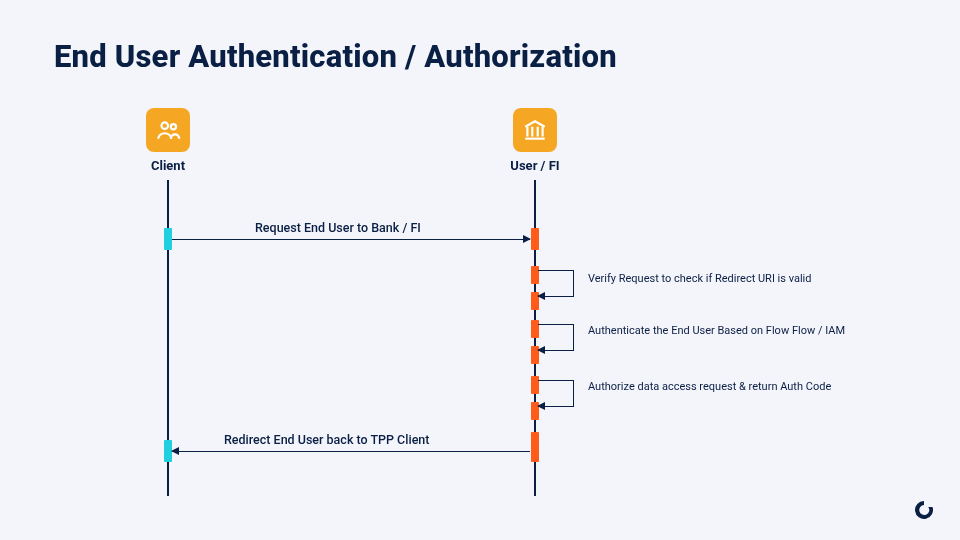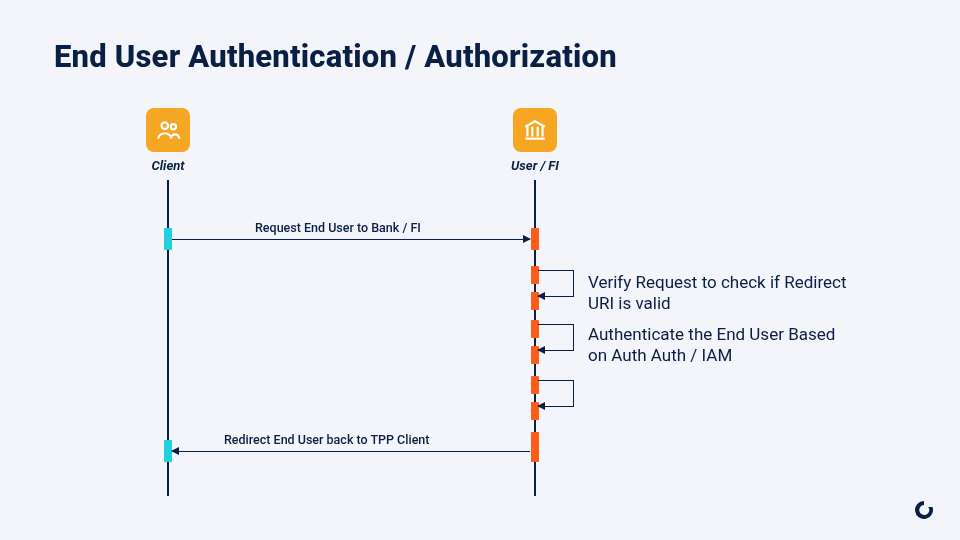--- a/index.html
+++ b/index.html
@@ -39,21 +39,20 @@
     background: #f5a623;
     border-radius: 8px;
     display: flex;
     align-items: center;
     justify-content: center;
   }
   .actor-icon svg { width: 26px; height: 26px; }
   .actor-label {
     font-size: 13px;
     font-weight: 700;
-    font-style: italic;
   }
   .lifeline {
     position: absolute;
     top: 80px;
     width: 2px;
     height: 316px;
     background: #0a1f44;
   }
   .lifeline-client { left: 167px; }
   .lifeline-bank   { left: 534px; }
@@ -114,21 +113,21 @@
     left: -1px;
     width: 0; height: 0;
     border-top: 4px solid transparent;
     border-bottom: 4px solid transparent;
     border-right: 8px solid #0a1f44;
   }
   .self-text {
     position: absolute;
     left: 588px;
     width: 260px;
-    font-size: 17px;
+    font-size: 11px;
     line-height: 1.25;
     color: #0a1f44;
   }
   .logo {
     position: absolute;
     right: 24px;
     bottom: 18px;
     width: 24px;
     height: 24px;
   }
@@ -188,28 +187,29 @@
     <div class="ret-head" style="top:22px"></div>
   </div>
   <div class="self-text" style="top:172px">Verify Request to check if Redirect URI is valid</div>
 
   <div class="selfloop" style="top:224px">
     <div class="tbar" style="top:0"></div>
     <div class="vbar" style="top:0;height:26px"></div>
     <div class="bbar" style="top:26px"></div>
     <div class="ret-head" style="top:22px"></div>
   </div>
-  <div class="self-text" style="top:224px">Authenticate the End User Based on Auth Auth / IAM</div>
+  <div class="self-text" style="top:224px">Authenticate the End User Based on Flow Flow / IAM</div>
 
   <div class="selfloop" style="top:280px">
     <div class="tbar" style="top:0"></div>
     <div class="vbar" style="top:0;height:26px"></div>
     <div class="bbar" style="top:26px"></div>
     <div class="ret-head" style="top:22px"></div>
   </div>
+  <div class="self-text" style="top:280px">Authorize data access request &amp; return Auth Code</div>
 
   <div class="arrow left" style="left:172px;top:351px;width:358px"></div>
   <div class="msg-label" style="left:224px;top:332px">Redirect End User back to TPP Client</div>
 
 </div>
 
 <div class="logo">
   <svg viewBox="0 0 24 24">
     <path d="M12 3a9 9 0 1 0 8.5 6h-4.2A5 5 0 1 1 12 7V3z" fill="#0a1f44"></path>
   </svg>

